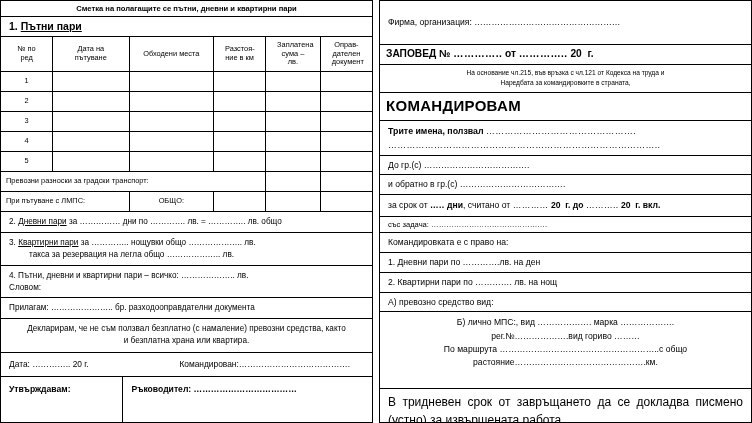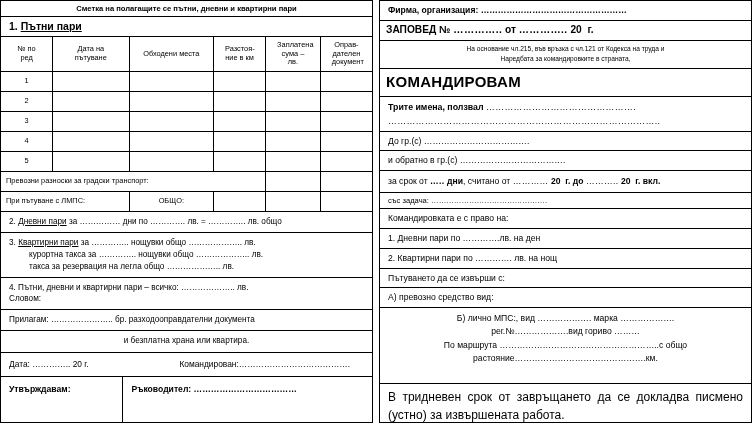--- a/index.html
+++ b/index.html
@@ -153,21 +153,21 @@
   }
   .approve .cellB {
     box-sizing: border-box;
     flex: 1;
     padding: 7px 8px;
     font-size: 8.6px;
     font-weight: bold;
   }
 
   
-  .r-firm { font-size: 8.6px; padding: 4px 8px; font-weight: bold; }
+  .r-firm { font-size: 8.6px; padding: 16px 8px; }
   .r-order {
     text-align: center;
     font-size: 10.2px;
     font-weight: bold;
     padding: 3px 6px 4px;
   }
   .r-legal {
     text-align: center;
     font-size: 6.6px;
     line-height: 1.45;
@@ -306,32 +306,32 @@
       <span class="u">Дневни пари</span>
       <span>за …………… дни по …………. лв. = ………….. лв. общо</span>
     </div>
 
     <div class="freerow">
       <div>
         <span>3.</span>
         <span class="u">Квартирни пари</span>
         <span>за ………….. нощувки общо ……………….. лв.</span>
       </div>
-      <div class="indent">курортна  такса  за ………….. нощувки общо ……………….. лв.</div>
       <div class="indent">такса за резервация на легла              общо ……………….. лв.</div>
     </div>
 
     <div class="freerow">
       <div>4. Пътни, дневни и квартирни пари – всичко: ……………….. лв.</div>
       <div>Словом:</div>
     </div>
 
     <div class="freerow">Прилагам: ………………….. бр. разходооправдателни документа</div>
 
     <div class="decl">
+      <div>Декларирам, че не съм ползвал безплатно (с намаление) превозни средства, както</div>
       <div>и безплатна храна или квартира.</div>
     </div>
 
     <div class="dateline">
       <div class="left">Дата: ………….. 20   г.</div>
       <div>Командирован:………………………………….</div>
     </div>
 
     <div class="approve">
       <div class="cellA">Утвърждавам:</div>
@@ -380,21 +380,20 @@
       <span class="b">г. до</span>&nbsp;
       <span class="dots">………..</span>&nbsp;
       <span class="b">20</span>&nbsp;&nbsp;
       <span class="b">г. вкл.</span>
     </div>
 
     <div class="row r-line-sm">със задача: ……………………………………….</div>
     <div class="row r-line">Командировката е с право на:</div>
     <div class="row r-line">1.  Дневни пари по ………….лв. на ден</div>
     <div class="row r-line">2.  Квартирни пари по …………. лв. на нощ</div>
-    <div class="row r-line">Пътуването да се извърши с:</div>
     <div class="row r-line">А) превозно средство вид:</div>
 
     <div class="row col r-block">
       <div>Б) лично МПС:, вид ………………. марка ……………….</div>
       <div>рег.№……………….вид гориво ………</div>
       <div>По маршрута ………………………………………………..с общо</div>
       <div>растояние……………………………………….км.</div>
     </div>
 
     <div class="row col r-justify">В тридневен срок от завръщането да се докладва писмено (устно) за извършената работа.</div>

